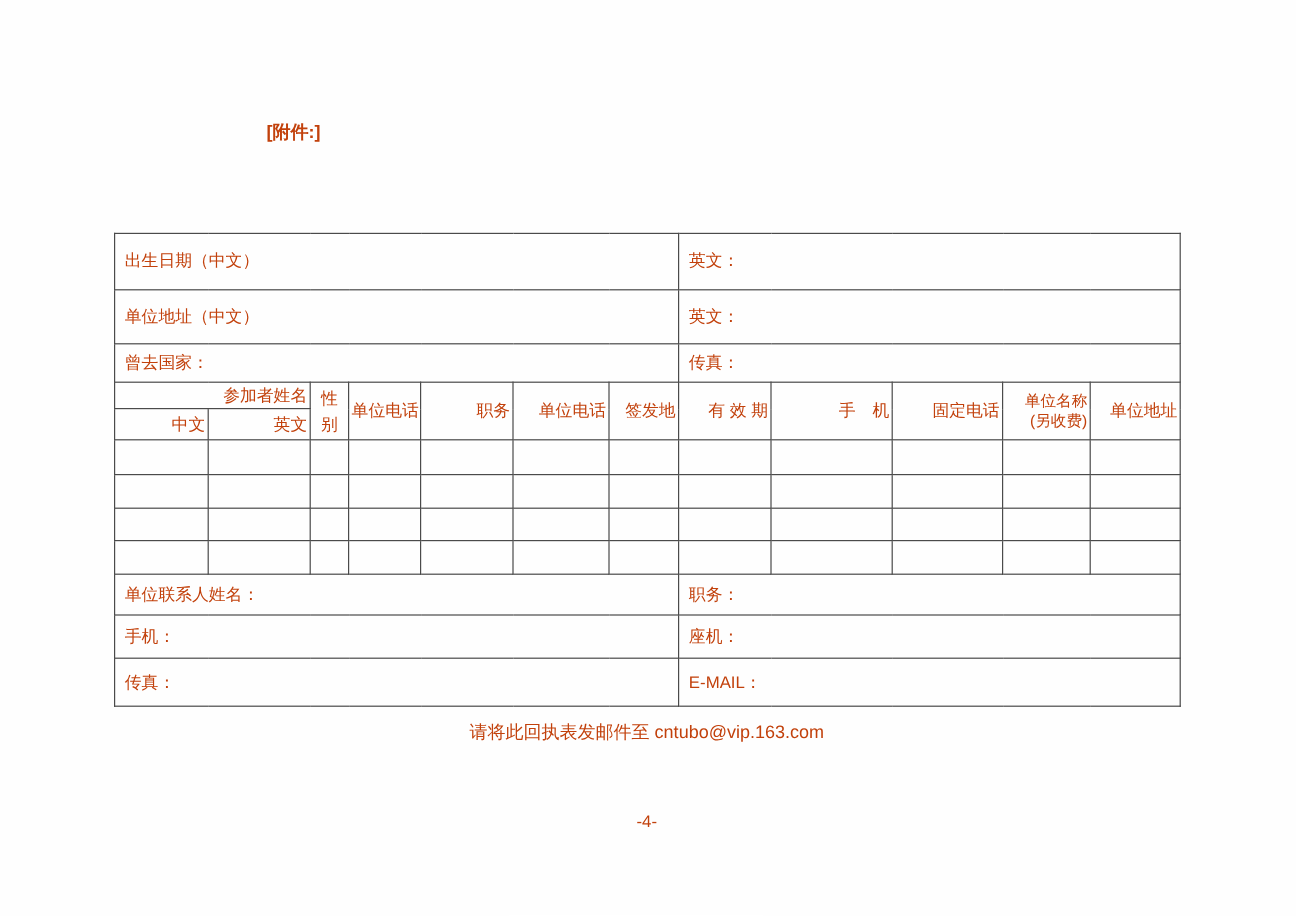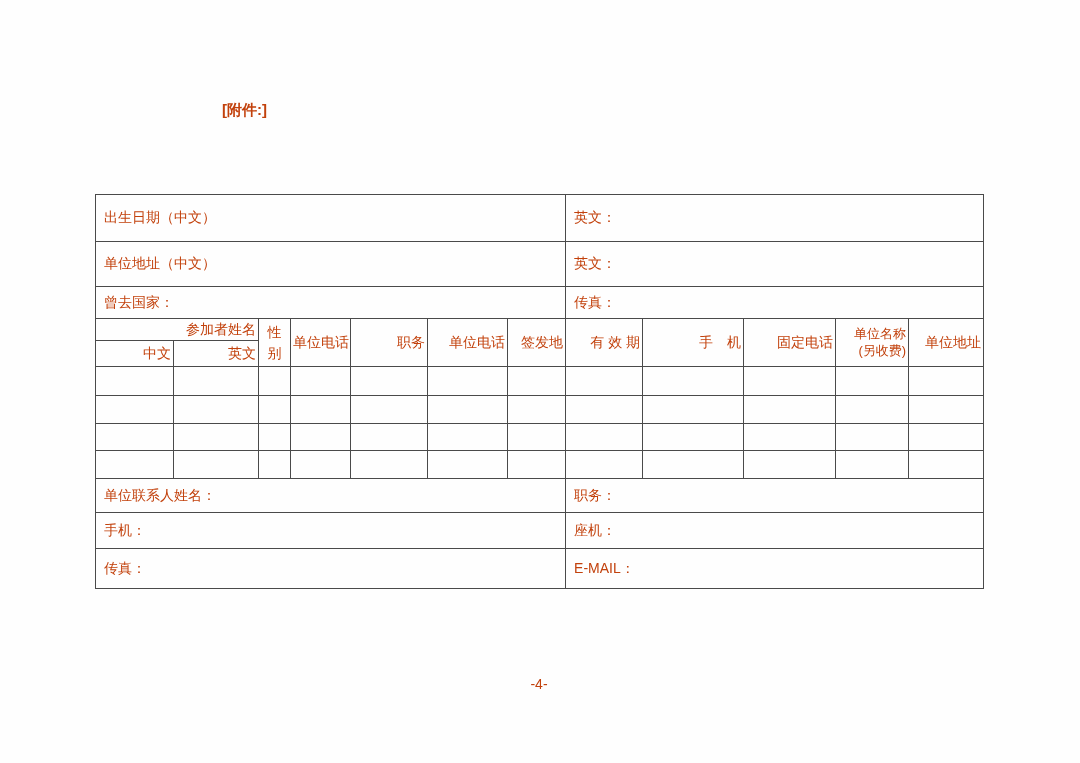--- a/index.html
+++ b/index.html
@@ -197,16 +197,17 @@
       <td colspan="7">手机：</td>
       <td colspan="5">座机：</td>
     </tr>
     <tr style="height:40px">
       <td colspan="7">传真：</td>
       <td colspan="5">E-MAIL：</td>
     </tr>
   </tbody>
     </table>
 
+  <div class="footer-note">请将此回执表发邮件至 cntubo@vip.163.com</div>
 
   <div class="page-number">-4-</div>
 
 </div>
 
 </body></html>

